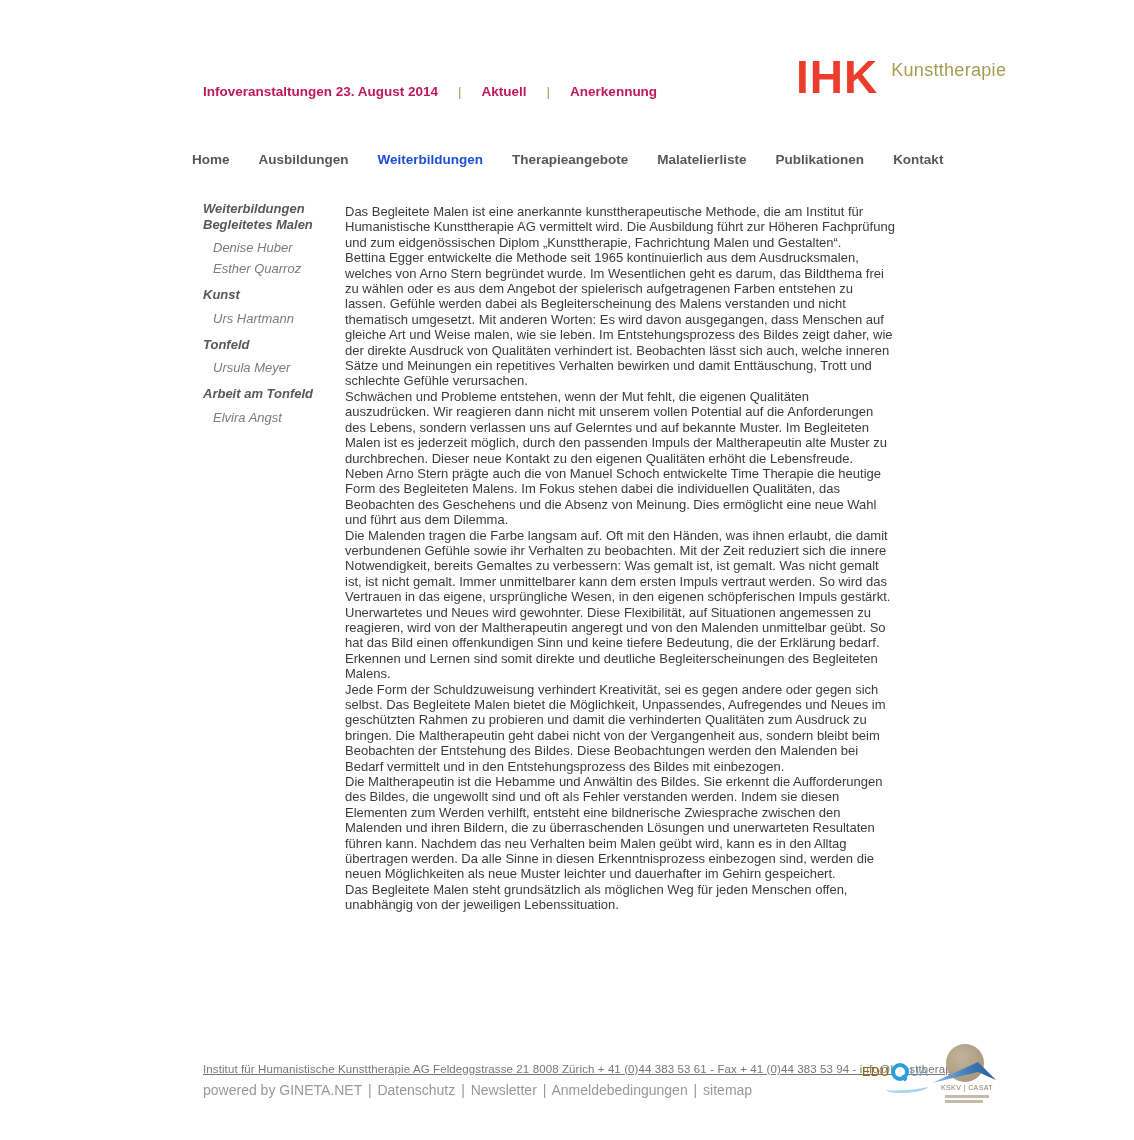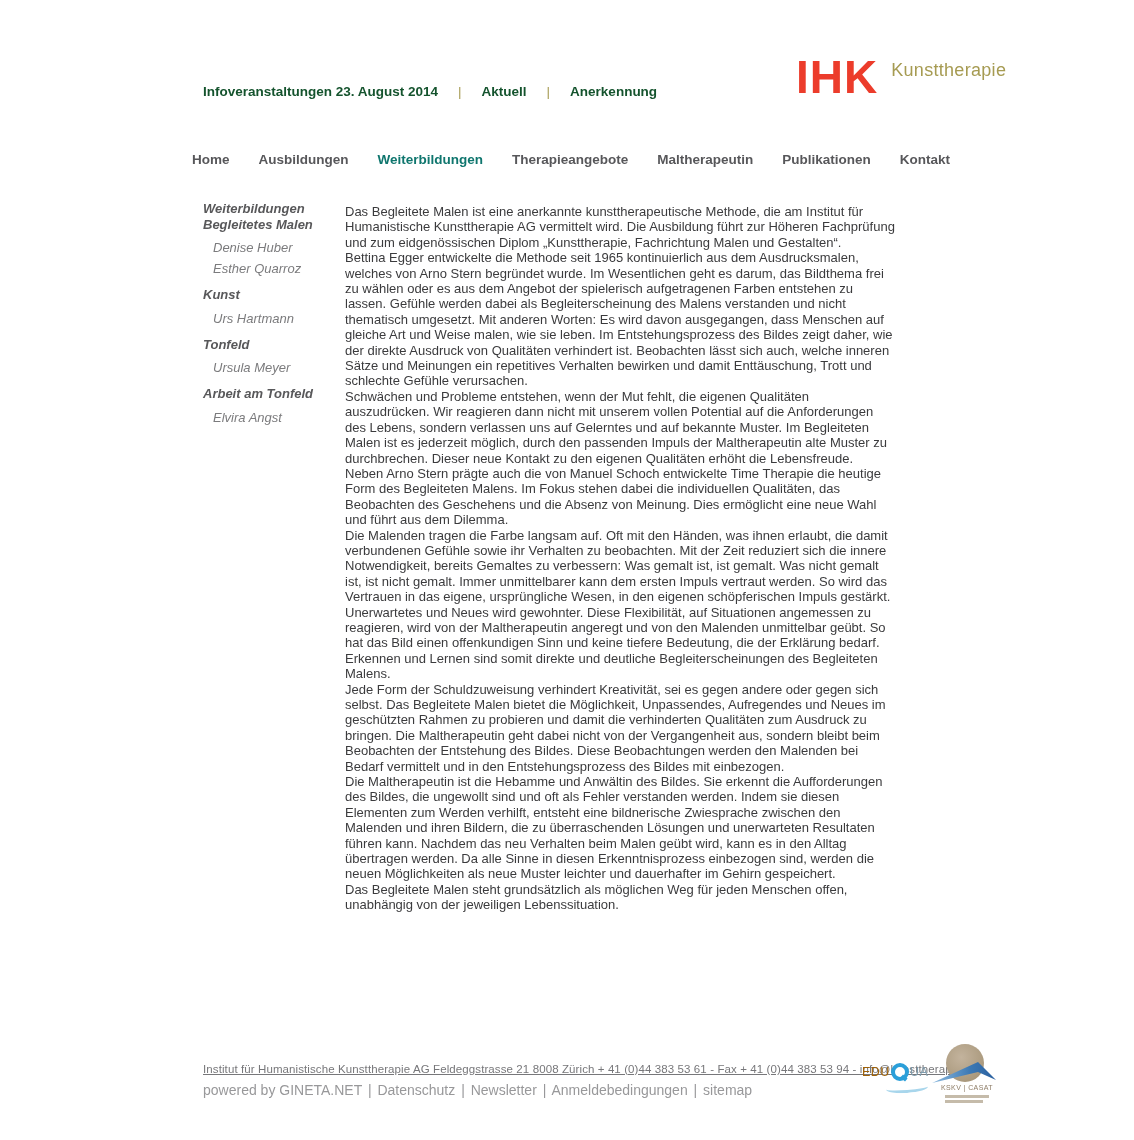--- a/index.html
+++ b/index.html
@@ -3,33 +3,33 @@
 <meta charset="utf-8">
 <style>
   * { margin: 0; padding: 0; box-sizing: border-box; }
   html, body { background: #ffffff; }
   body { font-family: "Liberation Sans", "DejaVu Sans", sans-serif; }
   .page { position: relative; width: 1134px; height: 1140px; background: #fff; overflow: hidden; }
 
   
   .utility-nav { position: absolute; left: 203px; top: 84px; display: flex; align-items: center; gap: 20px;
     font-size: 13.5px; font-weight: bold; color: #a69b52; }
-  .utility-nav a { color: #14532d; text-decoration: none; cursor: pointer; }
+  .utility-nav a { color: #be185d; text-decoration: none; cursor: pointer; }
   .utility-nav .sep { font-weight: normal; color: #a69b52; }
 
   
   .logo { position: absolute; left: 796px; top: 56px; display: flex; align-items: flex-start; cursor: pointer; }
   .logo-abbr { font-size: 46px; font-weight: bold; color: #ec3c2b; line-height: 0.95; letter-spacing: 1px; }
   .logo-name { font-size: 18px; color: #a69b52; margin: 4px 0 0 13px; letter-spacing: 0.3px; }
 
   
   .main-nav { position: absolute; left: 192px; top: 152px; display: flex; gap: 29px;
     font-size: 13.5px; font-weight: bold; color: #57575a; }
   .main-nav a { color: #57575a; text-decoration: none; cursor: pointer; }
-  .main-nav a.active { color: #0f766e; }
+  .main-nav a.active { color: #1d4ed8; }
 
   
   .sidebar { position: absolute; left: 203px; top: 201px; width: 134px; font-size: 13px; }
   .side-section { margin-bottom: 11px; font-style: italic; }
   .side-title { font-weight: bold; color: #58585a; line-height: 15.5px; margin-bottom: 8px; cursor: pointer; }
   .side-item { color: #7b7b7d; line-height: 15px; padding-left: 10px; margin-bottom: 6px; cursor: pointer; }
 
   
   .content { position: absolute; left: 345px; top: 204px; width: 550px; color: #3b3b3d;
     font-size: 13px; line-height: 15.4px; }
@@ -81,21 +81,21 @@
   <div class="logo">
     <span class="logo-abbr">IHK</span>
     <span class="logo-name">Kunsttherapie</span>
   </div>
 
   <nav class="main-nav">
     <a>Home</a>
     <a>Ausbildungen</a>
     <a class="active">Weiterbildungen</a>
     <a>Therapieangebote</a>
-    <a>Maltherapeutin</a>
+    <a>Malatelierliste</a>
     <a>Publikationen</a>
     <a>Kontakt</a>
   </nav>
 
   <aside class="sidebar">
     <div class="side-section">
       <div class="side-title">Weiterbildungen Begleitetes Malen</div>
       <div class="side-item">Denise Huber</div>
       <div class="side-item">Esther Quarroz</div>
     </div>

